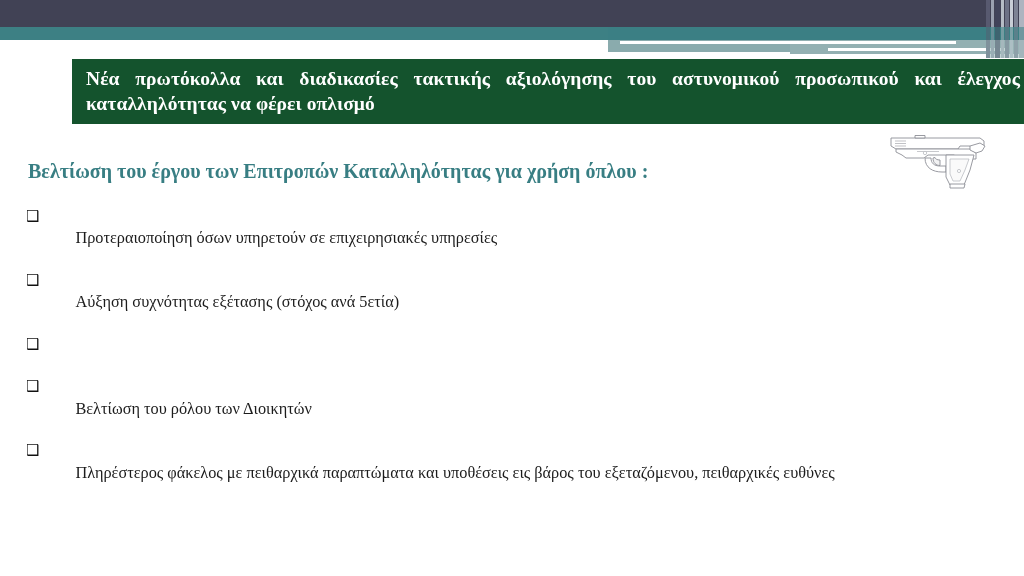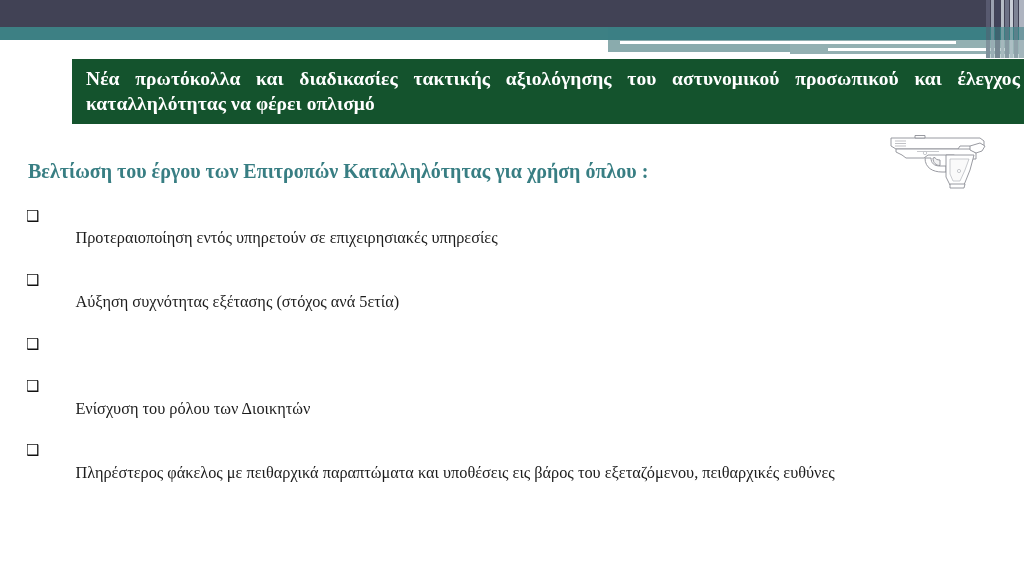--- a/index.html
+++ b/index.html
@@ -232,41 +232,41 @@
   </svg>
 </div>
 
 <div id="subheading">Βελτίωση του έργου των Επιτροπών Καταλληλότητας για χρήση όπλου :</div>
 
 <div id="bullet-list">
 
   <div class="bullet-row">
     <span class="bullet-marker">❑</span>
     <span class="bullet-text">
-      <span>Προτεραιοποίηση εντός υπηρετούν σε επιχειρησιακές υπηρεσίες</span>
+      <span>Προτεραιοποίηση όσων υπηρετούν σε επιχειρησιακές υπηρεσίες</span>
     </span>
   </div>
 
   <div class="bullet-row">
     <span class="bullet-marker">❑</span>
     <span class="bullet-text">
       <span>Αύξηση συχνότητας εξέτασης (στόχος ανά 5ετία)</span>
     </span>
   </div>
 
   <div class="bullet-row">
     <span class="bullet-marker">❑</span>
     <span class="bullet-text">
     </span>
   </div>
 
   <div class="bullet-row">
     <span class="bullet-marker">❑</span>
     <span class="bullet-text">
-      <span>Ενίσχυση του ρόλου των Διοικητών</span>
+      <span>Βελτίωση του ρόλου των Διοικητών</span>
     </span>
   </div>
 
   <div class="bullet-row">
     <span class="bullet-marker">❑</span>
     <span class="bullet-text">
       <span>Πληρέστερος φάκελος με πειθαρχικά παραπτώματα και υποθέσεις εις βάρος του εξεταζόμενου, πειθαρχικές ευθύνες</span>
       
     </span>
   </div>

